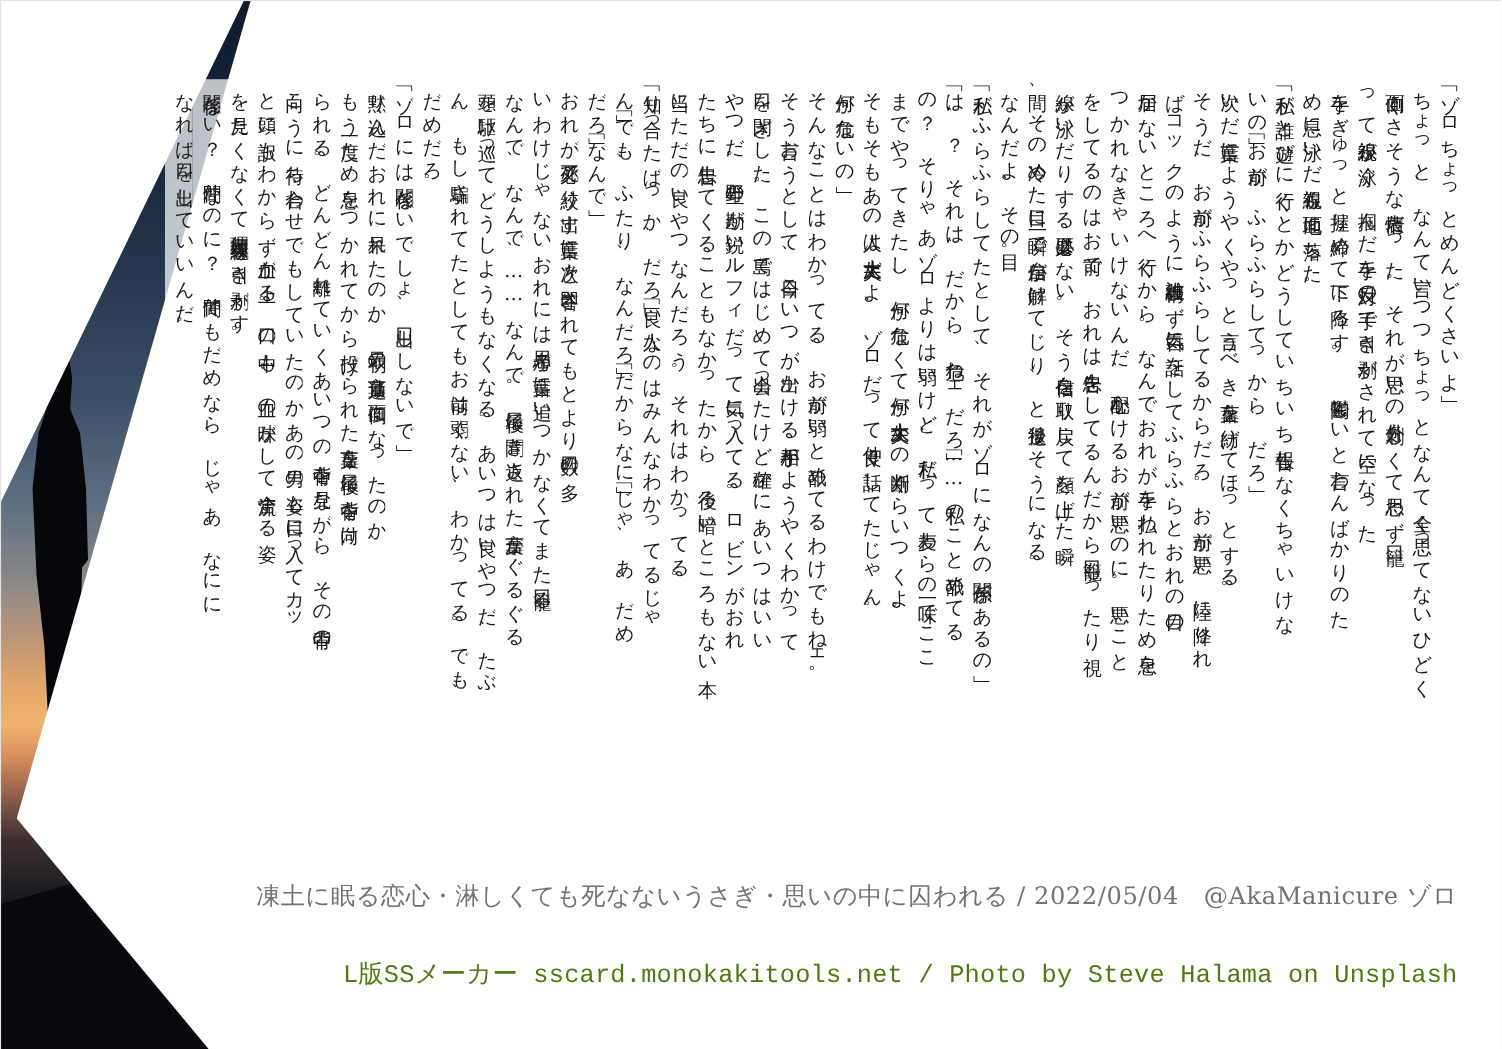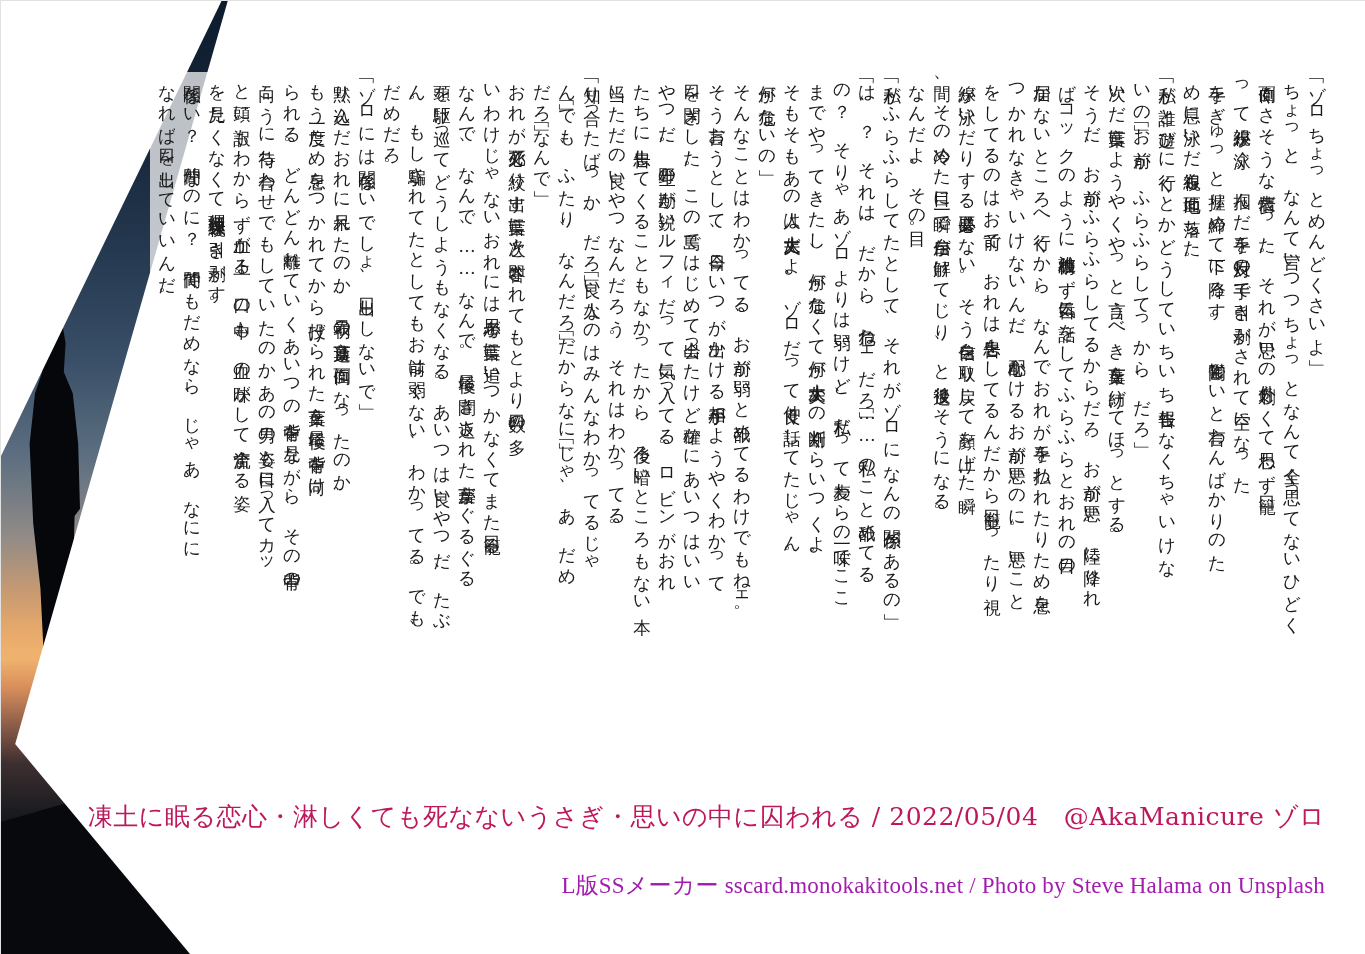--- a/index.html
+++ b/index.html
@@ -123,33 +123,33 @@
   }
 
   
   #caption {
     position: absolute;
     left: 0;
     top: 800px;
     width: 1325px;
     text-align: right;
     font-family: "DejaVu Serif", "Liberation Serif", serif;
-    font-size: 25px;
-    color: #be185d;
+    font-size: 22px;
+    color: #737373;
     letter-spacing: 0.5px;
   }
   #credit {
     position: absolute;
     left: 0;
     top: 870px;
     width: 1325px;
     text-align: right;
-    font-family: Liberation Serif, serif;
+    font-family: Liberation Mono, monospace;
     font-size: 23px;
-    color: #a21caf;
+    color: #4d7c0f;
     letter-spacing: 0.2px;
   }
   #card-border {
     position: absolute;
     left: 0; top: 0;
     width: 1364px; height: 953px;
     border: 1px solid #e2e2e2;
     pointer-events: none;
   }
 </style>

